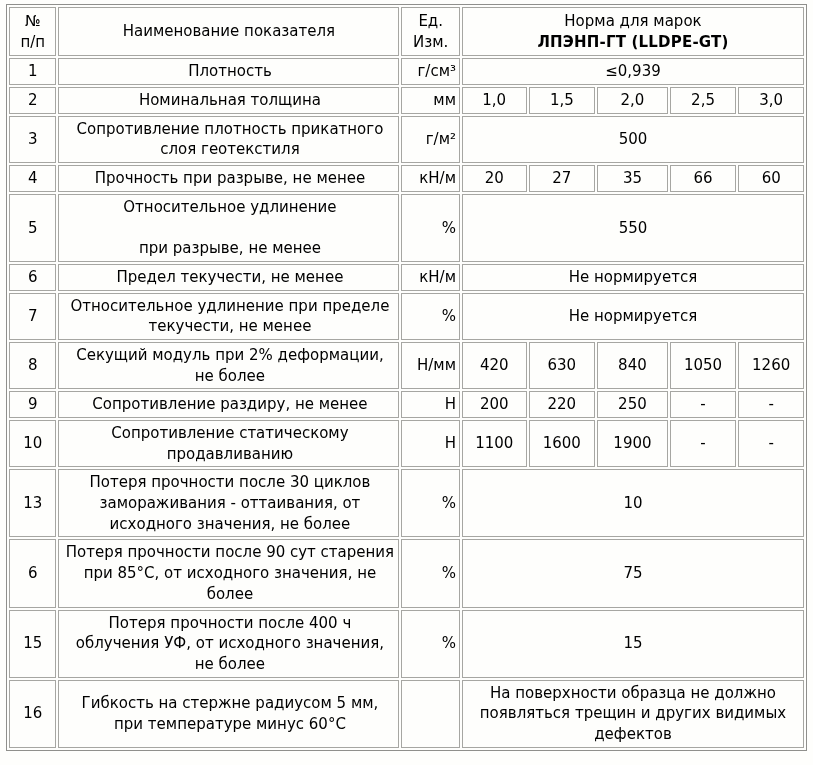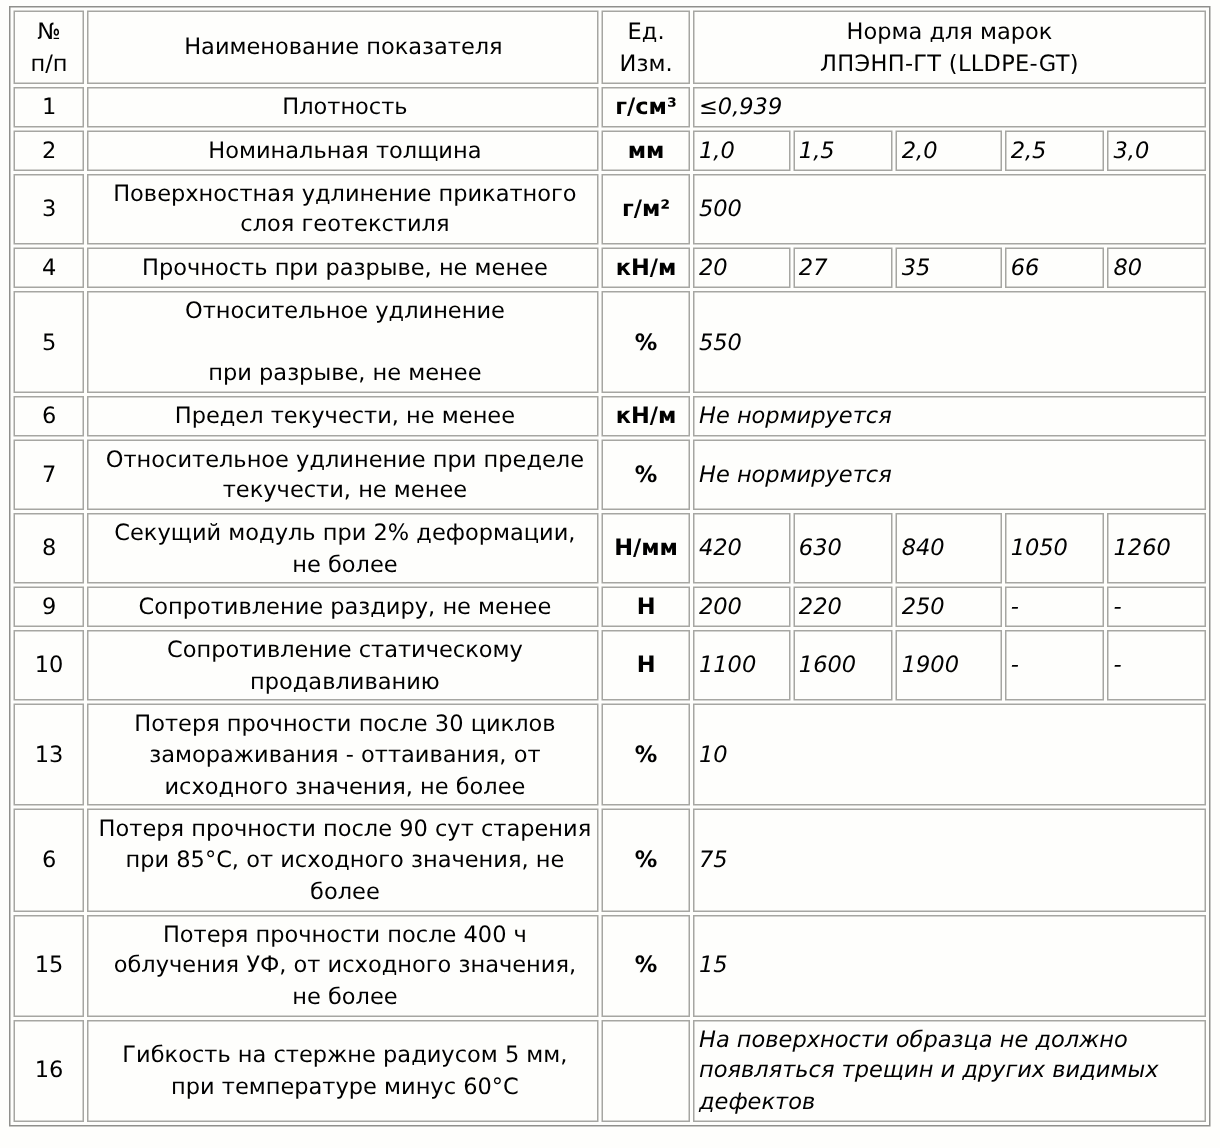--- a/index.html
+++ b/index.html
@@ -30,24 +30,24 @@
     border: 1px solid #a6a6a2;
     vertical-align: middle;
     padding: 2px 3px;
     font-size: 15px;
     line-height: 1.38;
     font-weight: normal;
     overflow: hidden;
   }
   th { text-align: center; }
   td.num  { text-align: center; }
-  td.unit { text-align: center; font-weight: bold; }
-  td.val  { text-align: left; font-style: italic; }
+  td.unit { text-align: right; }
+  td.val  { text-align: center; }
   td.name { text-align: center; padding-left: 6px; padding-right: 4px; white-space: pre-line; }
-  th.h-norm .line2 { font-weight: normal; letter-spacing: 0.2px; }
+  th.h-norm .line2 { font-weight: bold; letter-spacing: 0.2px; }
   th.h-num, th.h-unit { padding: 3px 6px; }
 </style>
 </head>
 <body>
 
 <table class="spec">
   <colgroup>
     <col class="c-num">
       <col class="c-name">
       <col class="c-unit">
@@ -80,33 +80,33 @@
       <td class="name">Номинальная толщина</td>
       <td class="unit">мм</td>
       <td class="val">1,0</td>
       <td class="val">1,5</td>
       <td class="val">2,0</td>
       <td class="val">2,5</td>
       <td class="val">3,0</td>
     </tr>
     <tr>
       <td class="num">3</td>
-      <td class="name">Поверхностная удлинение прикатного слоя геотекстиля</td>
+      <td class="name">Сопротивление плотность прикатного слоя геотекстиля</td>
       <td class="unit">г/м²</td>
       <td class="val" colspan="5">500</td>
     </tr>
     <tr>
       <td class="num">4</td>
       <td class="name">Прочность при разрыве, не менее</td>
       <td class="unit">кН/м</td>
       <td class="val">20</td>
       <td class="val">27</td>
       <td class="val">35</td>
       <td class="val">66</td>
-      <td class="val">80</td>
+      <td class="val">60</td>
     </tr>
     <tr>
       <td class="num">5</td>
       <td class="name">Относительное удлинение
 
 при разрыве, не менее</td>
       <td class="unit">%</td>
       <td class="val" colspan="5">550</td>
     </tr>
     <tr>

